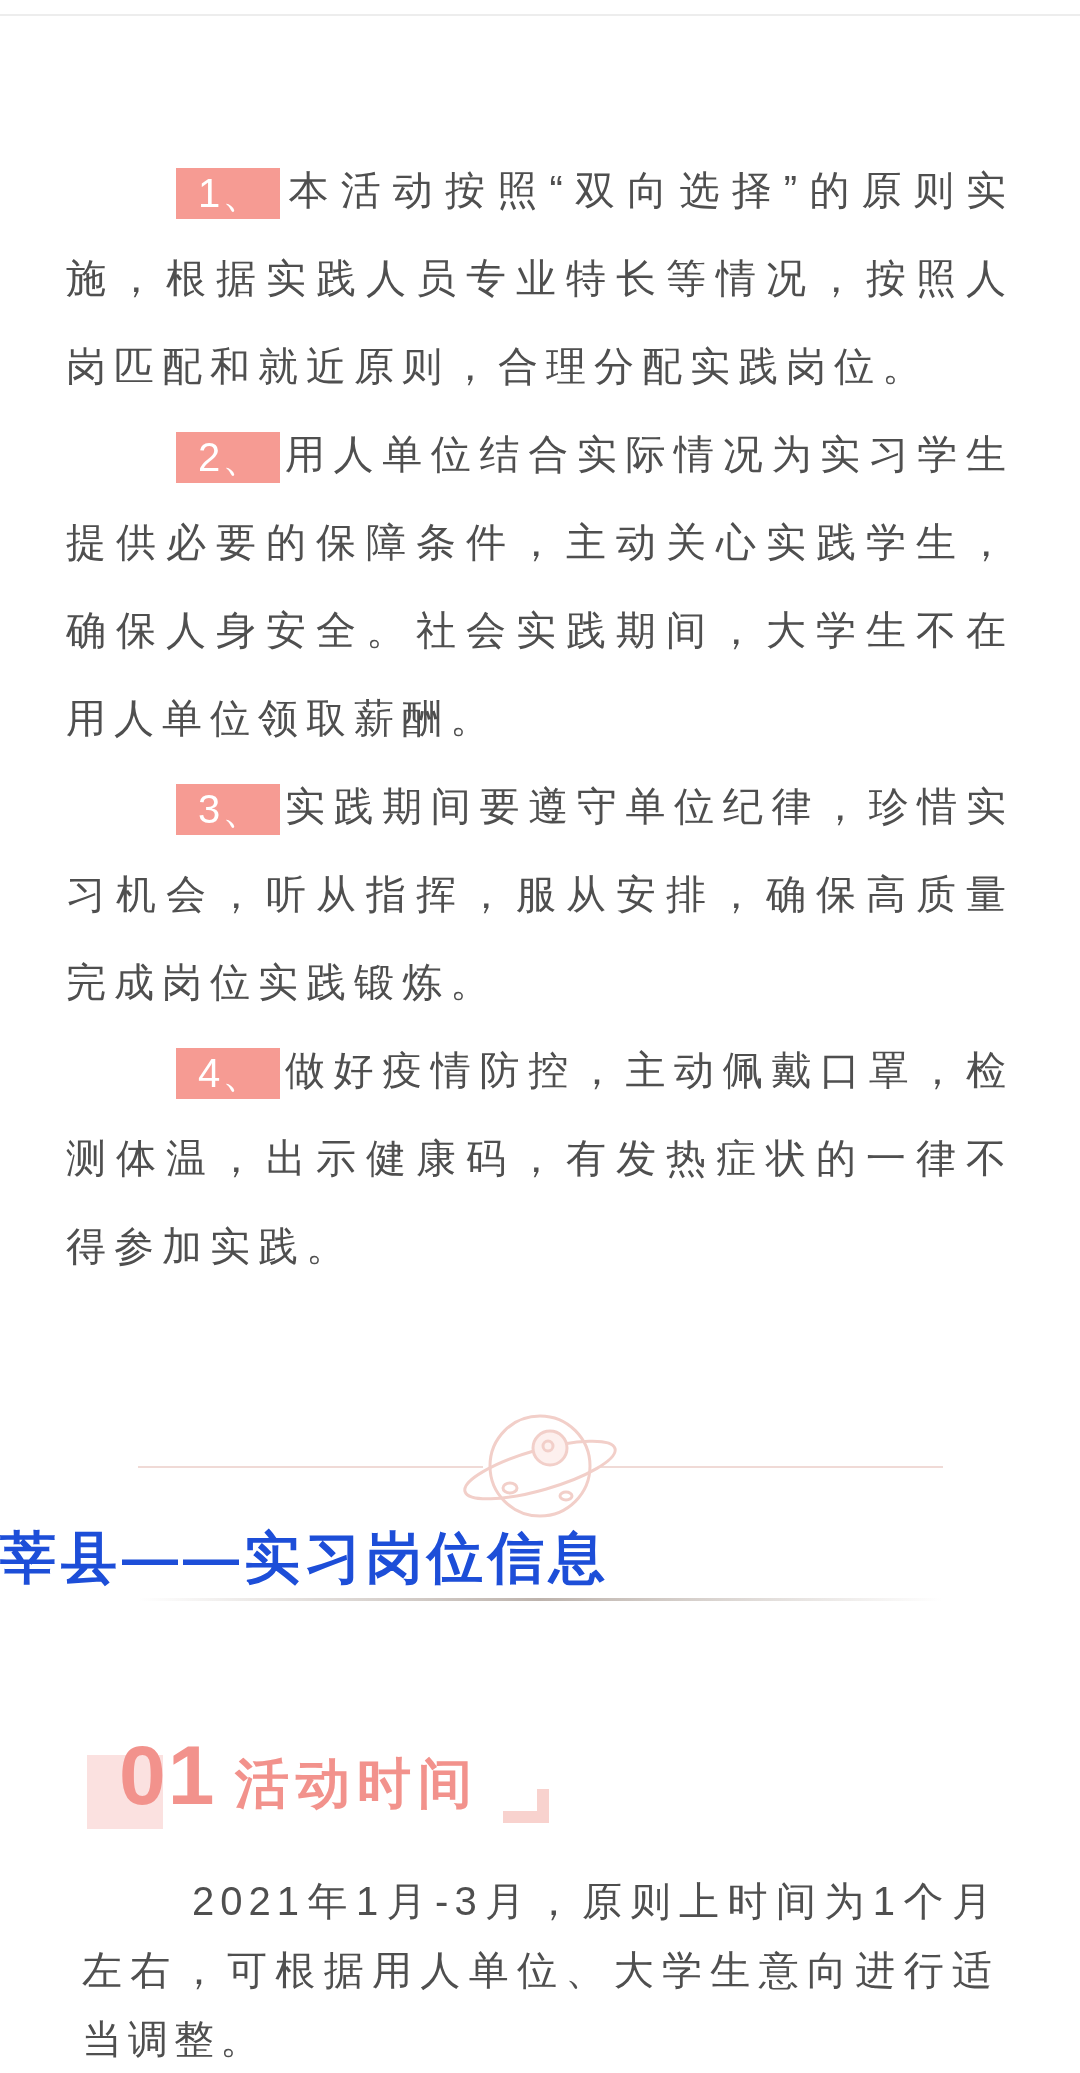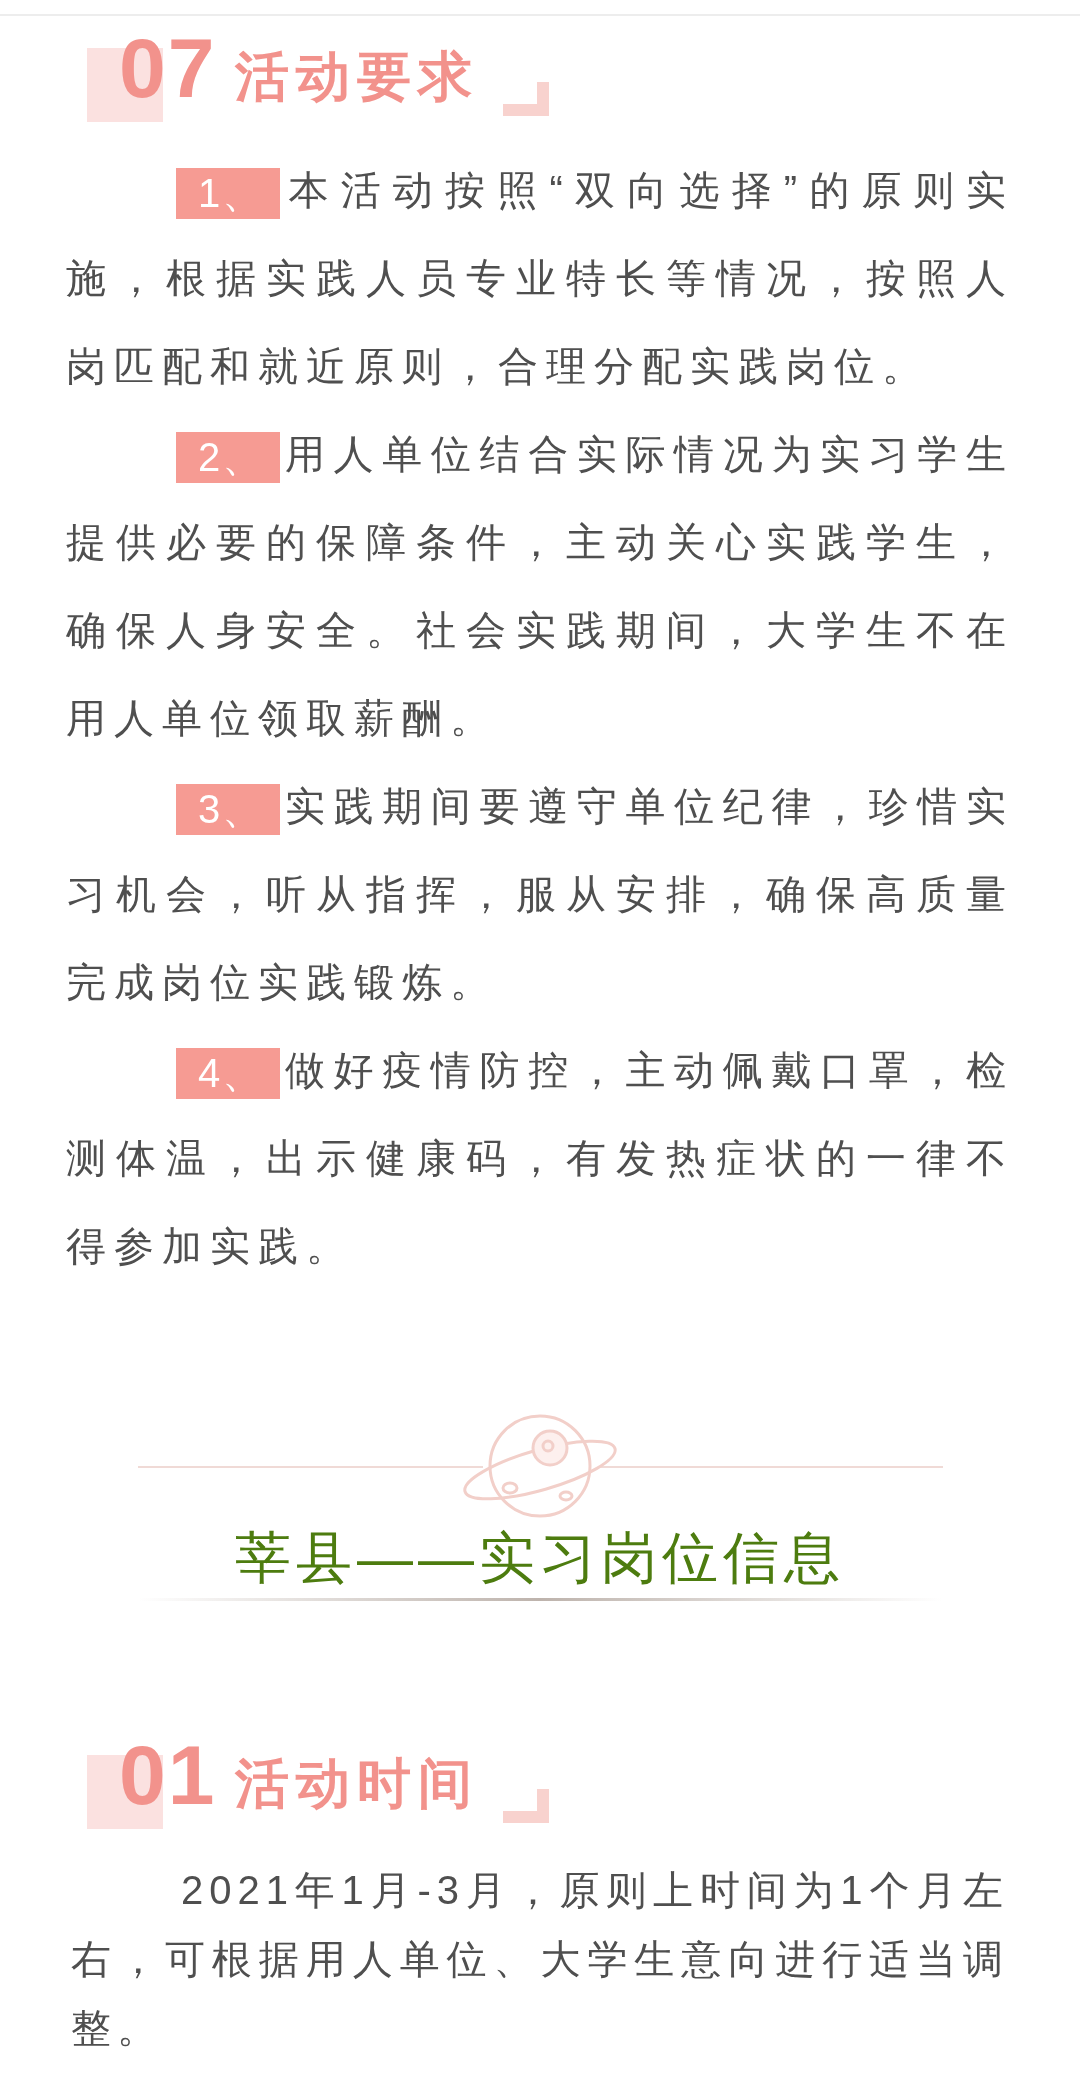--- a/index.html
+++ b/index.html
@@ -54,53 +54,46 @@
     padding:0 16px 0 22px; margin-right:4px;
     vertical-align:middle; letter-spacing:2px;
     text-indent:0;
   }
   .time-body{
     position:absolute; left:66px; top:1851px; width:948px;
     font-size:40px; line-height:69px; color:#4f4f4f;
     text-align:justify; text-justify:inter-character;
     letter-spacing:6px;
   }
-  .time-body p{margin:5px; text-indent:2.75em;}
+  .time-body p{margin:16px; text-indent:2.75em;}
   
   .divider{position:absolute; left:0; top:1404px; width:1080px; height:128px;}
   .divider .line{
     position:absolute; top:62px; height:2px; background:#f0dad6;
   }
   .divider .line.left{left:138px; width:345px;}
   .divider .line.right{left:598px; width:345px;}
   .divider svg{position:absolute; left:458px; top:0;}
   
   .banner-title{
     position:absolute; left:0; top:1521px; width:1080px;
-    text-align:center;
-    font-size:56px; font-weight:400; color:#4d7c0f; letter-spacing:5px;
+    font-size:56px; font-weight:700; color:#1d4ed8; letter-spacing:5px;
   }
   .grad-line{
     position:absolute; left:138px; top:1598px; width:804px; height:3px;
     background:linear-gradient(90deg, rgba(205,190,180,0) 0%, rgba(178,166,158,0.85) 50%, rgba(205,190,180,0) 100%);
   }
 </style>
 </head>
 <body>
 
 <div class="page">
 
   <div class="hairline"></div>
 
-  <div class="sec-header hdr-requirements">
-    <div class="sq"></div>
-    <div class="num">07</div>
-    <div class="ttl">活动要求</div>
-    <div class="bracket"></div>
-  </div>
 
   <div class="req-body">
     <p><span class="num-badge">1、</span><span>本活动按照“双向选择”的原则实施，根据实践人员专业特长等情况，按照人岗匹配和就近原则，合理分配实践岗位。</span></p>
     <p><span class="num-badge">2、</span><span>用人单位结合实际情况为实习学生提供必要的保障条件，主动关心实践学生，确保人身安全。社会实践期间，大学生不在用人单位领取薪酬。</span></p>
     <p><span class="num-badge">3、</span><span>实践期间要遵守单位纪律，珍惜实习机会，听从指挥，服从安排，确保高质量完成岗位实践锻炼。</span></p>
     <p><span class="num-badge">4、</span><span>做好疫情防控，主动佩戴口罩，检测体温，出示健康码，有发热症状的一律不得参加实践。</span></p>
   </div>
 
   <div class="divider">
     <div class="line left"></div>

